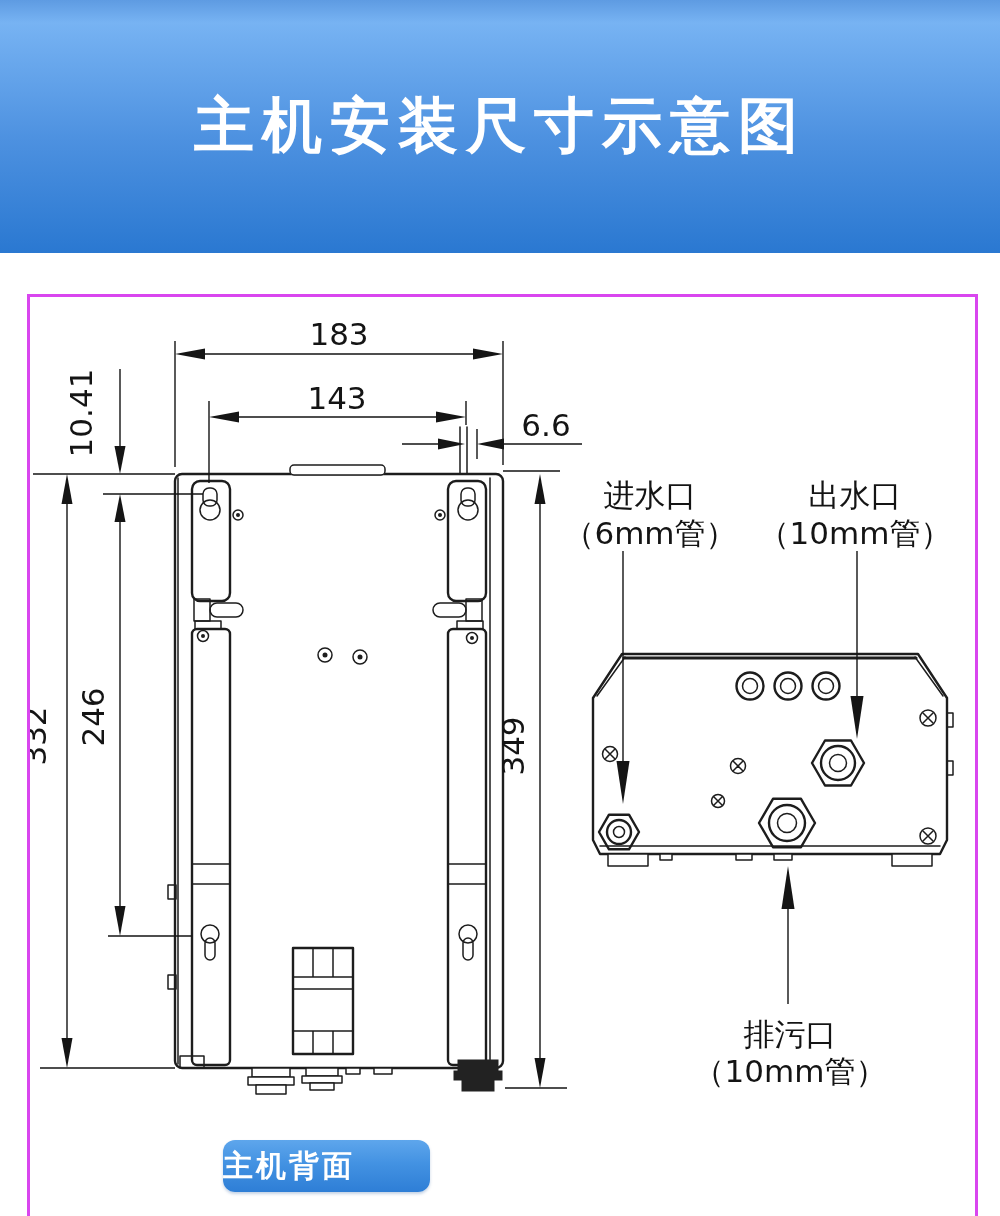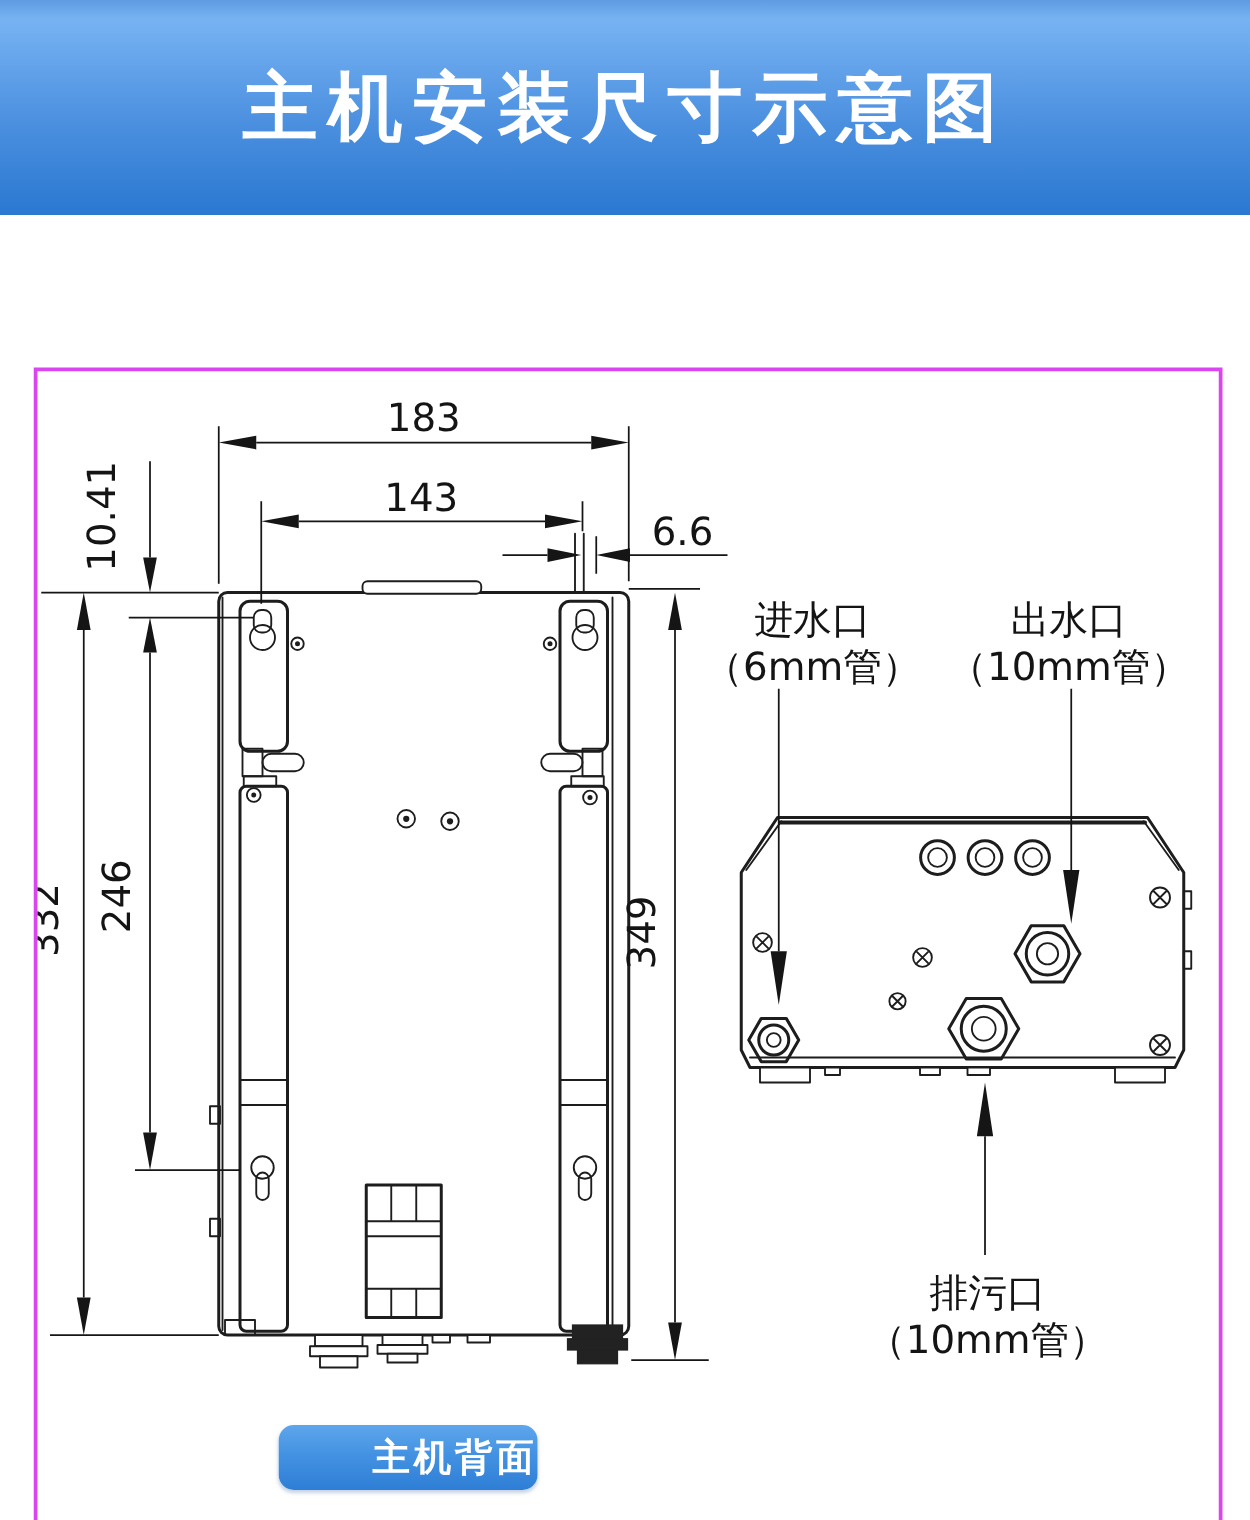--- a/index.html
+++ b/index.html
@@ -2,37 +2,37 @@
 <html><head>
 <meta charset="utf-8">
 <style>
   html,body{margin:0;padding:0;}
   body{
     width:1000px;height:1216px;position:relative;background:#ffffff;
     font-family:"DejaVu Sans","Liberation Sans",sans-serif;
     overflow:hidden;
   }
   .banner{
-    position:absolute;left:0;top:0;width:1000px;height:172px;
+    position:absolute;left:0;top:0;width:1000px;height:253px;
     background:linear-gradient(180deg,#5e9be2 0%,#77b3f3 9%,#4d91e0 55%,#2a78d1 100%);
     display:flex;align-items:center;justify-content:center;
   }
   .banner h1{
     margin:0;color:#ffffff;font-size:60px;font-weight:700;letter-spacing:8px;
   }
   .panel{
     position:absolute;left:27px;top:258px;width:951px;height:932px;
     border:3px solid #d946ef;box-sizing:border-box;background:#ffffff;margin-top:36px;
   }
   .diagram{position:absolute;left:0;top:0;width:945px;height:926px;}
   .caption-btn{
     position:absolute;width:207px;height:52px;border-radius:12px;
     background:linear-gradient(180deg,#5ea6ec 0%,#4392e2 45%,#2e7ed6 100%);
     color:#fff;font-size:30px;font-weight:700;letter-spacing:3px;
-    display:flex;align-items:center;justify-content:flex-end;
+    display:flex;align-items:center;justify-content:flex-start;
     box-shadow:0 2px 3px rgba(25,80,150,0.25);
   }
   .btn-back{left:193px;top:843px;}
   .btn-bottom{left:653px;top:843px;}
 
   
   .ol{fill:none;stroke:#1d1d1d;stroke-width:2.4;stroke-linejoin:round;stroke-linecap:round;}
   .thin{stroke-width:1.5;}
   .thick{stroke-width:3.2;}
   .wf{fill:#ffffff;}

